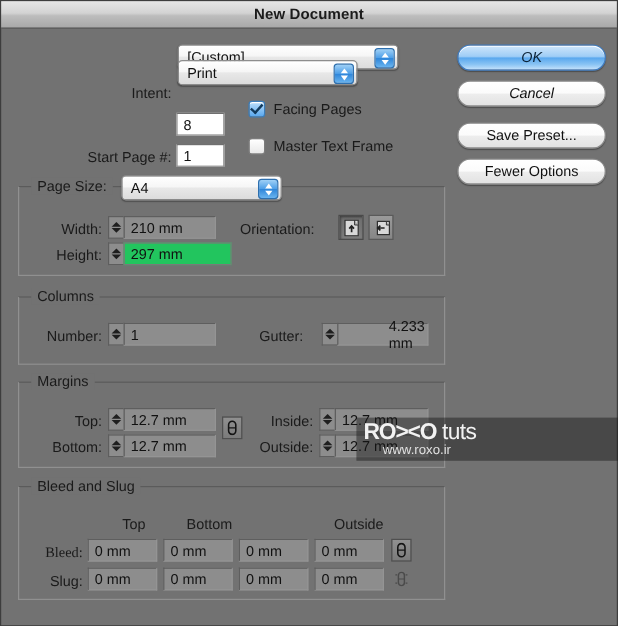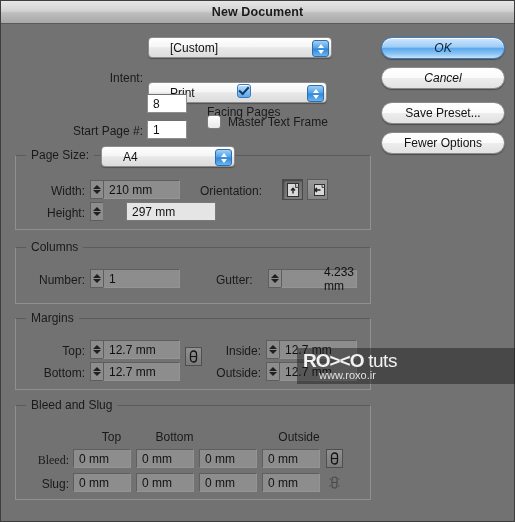--- a/index.html
+++ b/index.html
@@ -58,21 +58,21 @@
 
   
   .popup {
     position: relative;
     height: 21px;
     border: 1px solid #8d8d8d;
     border-radius: 4px;
     background: linear-gradient(to bottom, #ffffff 0%, #f6f6f6 45%, #e8e8e8 52%, #dcdcdc 100%);
     box-shadow: 0 1px 1px rgba(0,0,0,.3), inset 0 1px 0 #fff;
     display: flex; align-items: center;
-    padding-left: 21px;
+    padding-left: 7px;
     font-size: 12px; color: #111;
     cursor: default;
   }
   .popup .arrowbox {
     position: absolute; right: 2px; top: 2px;
     width: 17px; height: 17px;
     border-radius: 3px;
     background: linear-gradient(to bottom, #9fd0f6 0%, #4e9fe8 48%, #2f86da 52%, #69b4ef 100%);
     border: 1px solid #2d6fae;
     display: flex; flex-direction: column;
@@ -103,21 +103,21 @@
     height: 19px;
     background: #8d8d8d;
     border: 1px solid #5e5e5e;
     border-right-color: #949494;
     border-bottom-color: #949494;
     font-size: 12px; color: #111;
     display: flex; align-items: center;
     padding-left: 5px;
     cursor: text;
   }
-  .nfield.white { background: #e5e5e5; border-color: #7a7a7a; margin-left: 23px; }
+  .nfield.white { background: #22c55e; border-color: #7a7a7a; }
 
   
   .stepper {
     width: 13px; height: 19px;
     background: #8d8d8d;
     border: 1px solid #5e5e5e;
     border-right: none;
     display: flex; flex-direction: column;
     align-items: center; justify-content: center; gap: 1px;
     cursor: default;
@@ -238,38 +238,38 @@
 
   <div class="popup" style="position:absolute;left:147px;top:36px;width:184px;">
     <span>[Custom]</span>
     <span class="arrowbox">
       <i class="tri-up"></i>
         <i class="tri-dn"></i>
     </span>
   </div>
 
   <div class="lbl right" style="position:absolute;left:10px;top:70px;width:132px;">Intent:</div>
-  <div class="popup" style="position:absolute;left:147px;top:81px;width:179px;">
+  <div class="popup" style="position:absolute;left:147px;top:49px;width:150px;">
     <span>Print</span>
     <span class="arrowbox">
       <i class="tri-up"></i>
         <i class="tri-dn"></i>
     </span>
   </div>
 
   <div class="tfield" style="position:absolute;left:146px;top:93px;width:40px;">
     <span>8</span>
   </div>
 
   <div class="lbl right" style="position:absolute;left:10px;top:123px;width:132px;">Start Page #:</div>
   <div class="tfield" style="position:absolute;left:146px;top:119px;width:40px;">
     <span>1</span>
   </div>
 
-  <div class="cbrow" style="position:absolute;left:206px;top:83px;flex-direction:column;">
+  <div class="cbrow" style="position:absolute;left:206px;top:83px;">
     <span class="cbox on"></span>
     <span class="lbl">Facing Pages</span>
   </div>
   <div class="cbrow" style="position:absolute;left:206px;top:114px;">
     <span class="cbox"></span>
     <span class="lbl">Master Text Frame</span>
   </div>
 
   <div class="group" style="left:14px;top:154px;width:356px;height:75px;">
     <span class="gtitle">Page Size:</span>

